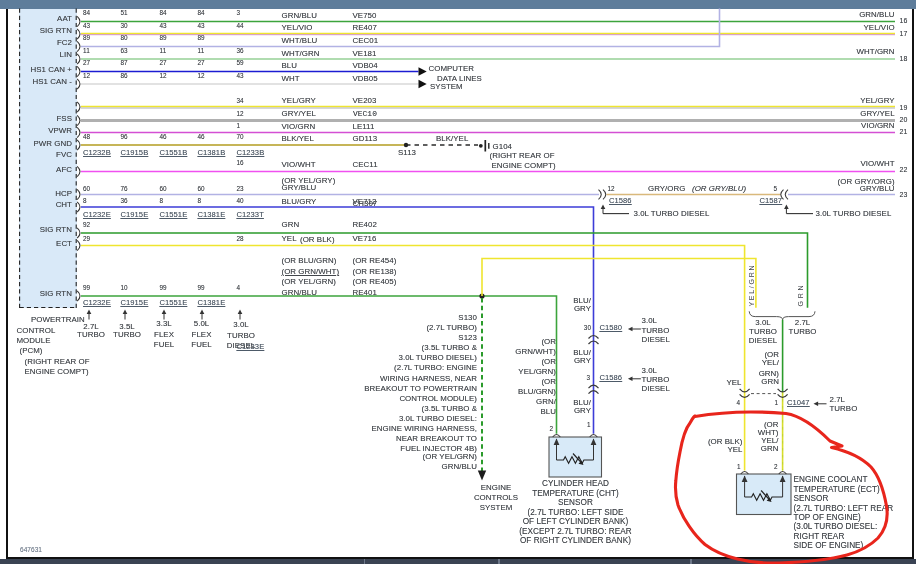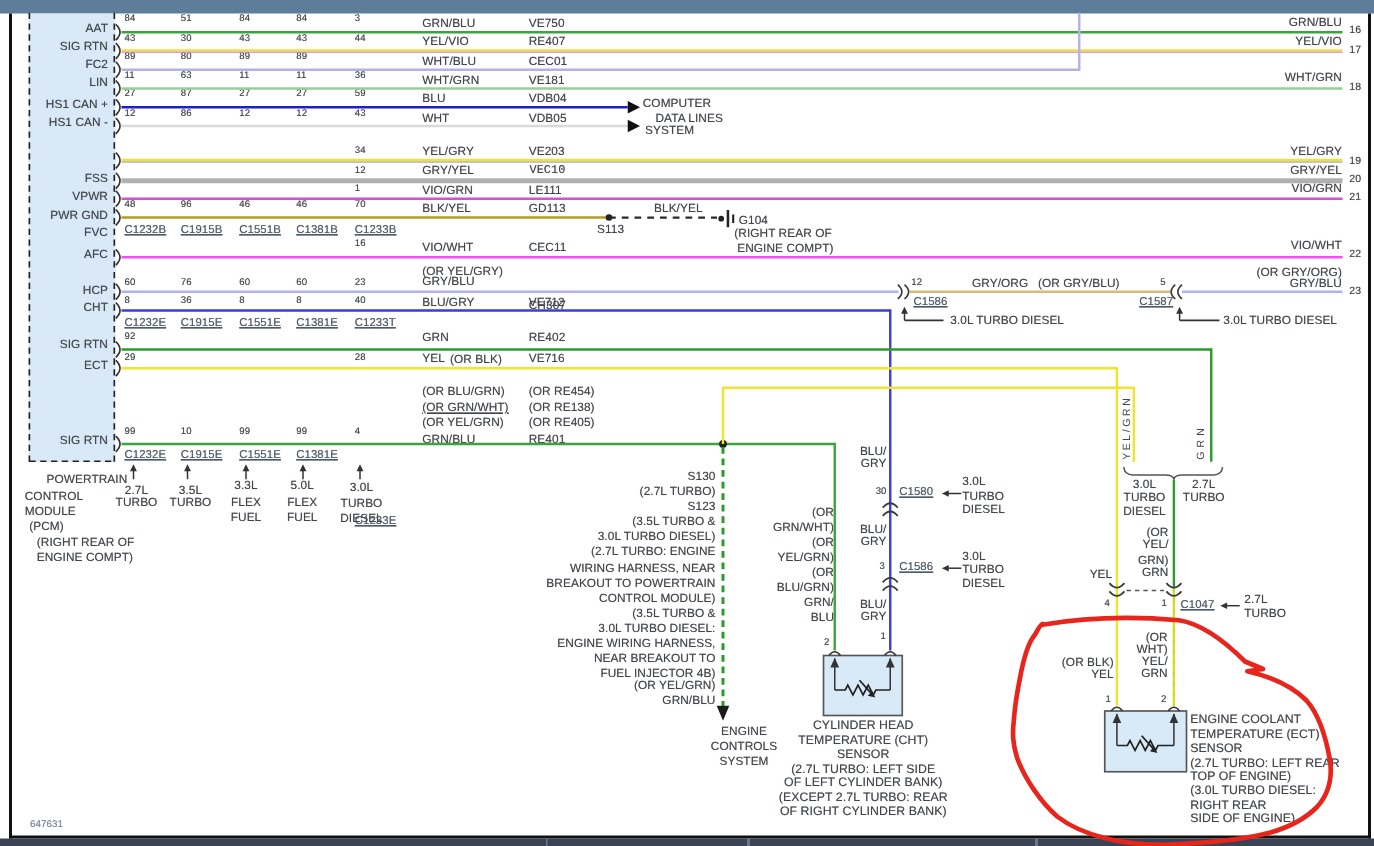--- a/index.html
+++ b/index.html
@@ -180,21 +180,21 @@
     <div class="t" style="left:437px;top:75px;">DATA LINES</div>
     <div class="t" style="left:430px;top:82.5px;">SYSTEM</div>
     <div class="t" style="left:436px;top:134.8px;">BLK/YEL</div>
     <div class="t" style="left:398px;top:149px;">S113</div>
     <div class="t" style="left:492.5px;top:142.7px;">G104</div>
     <div class="t" style="left:489.5px;top:152.4px;">(RIGHT REAR OF</div>
     <div class="t" style="left:491.5px;top:161.8px;">ENGINE COMPT)</div>
     <div class="t n" style="left:607.5px;top:185px;">12</div>
     <div class="t u" style="left:609px;top:197px;">C1586</div>
     <div class="t" style="left:648px;top:185px;">GRY/ORG</div>
-    <div class="t" style="left:692px;top:185px;">(OR GRY/BLU)</div>
+    <div class="t" style="left:692px;top:185px;font-style:italic;">(OR GRY/BLU)</div>
     <div class="t n" style="left:773.5px;top:185px;">5</div>
     <div class="t u" style="left:759.5px;top:197px;">C1587</div>
     <div class="t" style="left:633.5px;top:209.8px;">3.0L TURBO DIESEL</div>
     <div class="t" style="left:815.5px;top:209.6px;">3.0L TURBO DIESEL</div>
     <div class="t r" style="right:325px;top:296.9px;line-height:8px;">BLU/<br>GRY</div>
     <div class="t r n" style="right:325px;top:324.2px;">30</div>
     <div class="t u" style="left:599.5px;top:324.4px;">C1580</div>
     <div class="t" style="left:641.5px;top:316.3px;line-height:9.2px;">3.0L<br>TURBO<br>DIESEL</div>
     <div class="t r" style="right:325px;top:348.8px;line-height:8px;">BLU/<br>GRY</div>
     <div class="t r n" style="right:326px;top:373.5px;">3</div>

